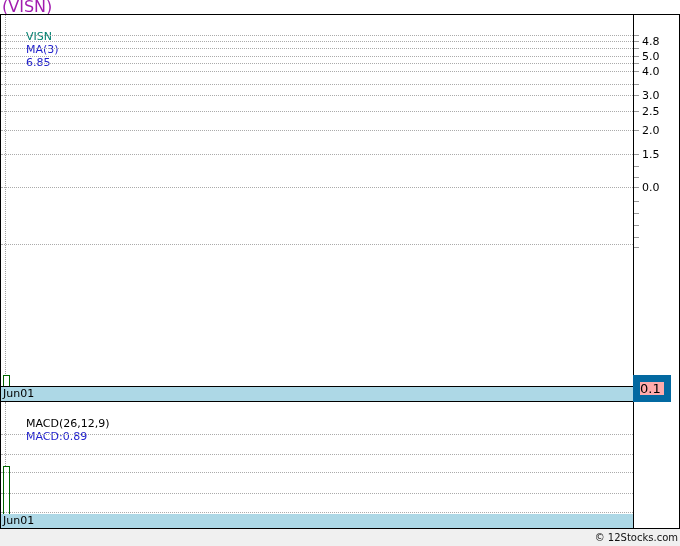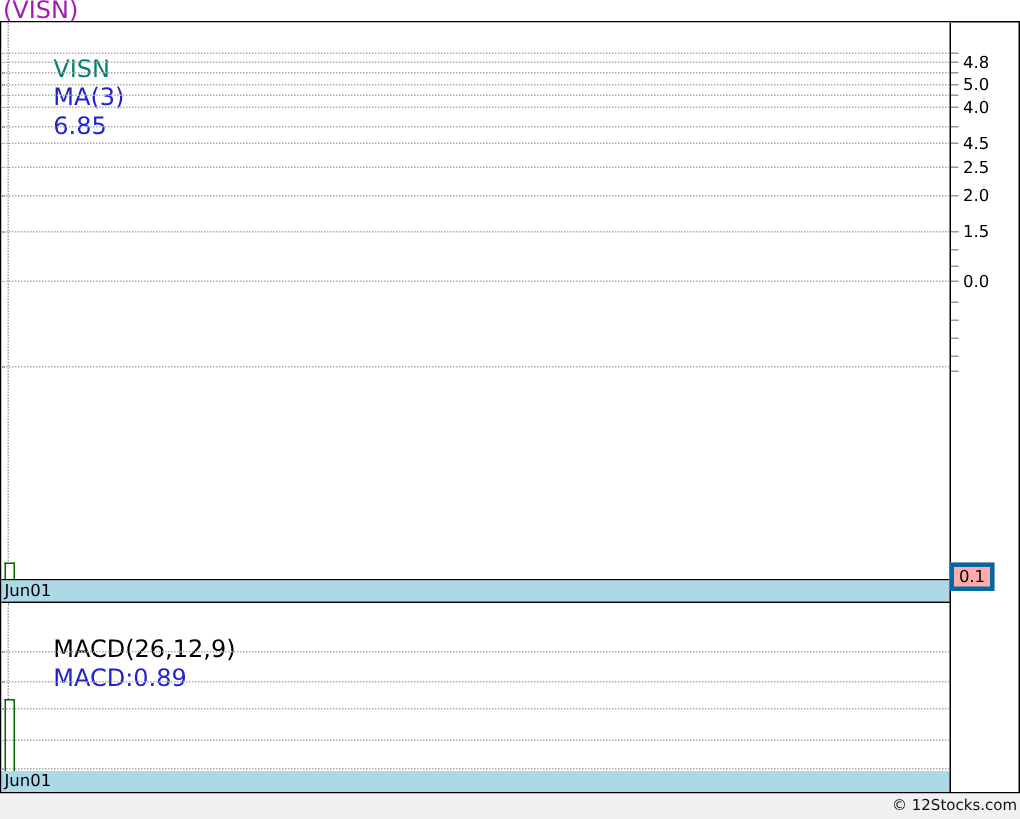--- a/index.html
+++ b/index.html
@@ -11,39 +11,39 @@
   .header{position:absolute;left:0;top:0;width:680px;height:14px;background:#ffffff;}
   .title{position:absolute;left:2px;top:0px;font-size:16px;font-weight:normal;color:#a21caf;line-height:14px;}
   .frame{position:absolute;left:0;top:14px;width:678px;height:513px;border:1px solid #000;background:#fff;}
   .plot{position:absolute;left:0;width:632px;background:#fff;border-right:1px solid #000;}
   #price-plot{top:0;height:371px;border-bottom:1px solid #000;}
   #macd-plot{top:386px;height:112px;border-top:1px solid #000;}
   .band{position:absolute;left:0;width:632px;height:14px;background:#ADD8E6;border-right:1px solid #000;}
   #band1{top:372px;}
   #band2{top:499px;}
   .band-label{position:absolute;left:2px;top:0px;font-size:11px;color:#000;line-height:14px;}
-  .legend{position:absolute;left:4px;top:2px;font-size:16px;white-space:pre;}
+  .legend{position:absolute;left:4px;top:2px;font-size:11px;white-space:pre;}
   .legend .sym{color:#008070;}
   .legend .blue{color:#2222CC;}
   .legend .blk{color:#000;}
   .legend span{margin-right:12px;}
   .vline{position:absolute;left:4px;top:0;bottom:0;width:0;border-left:1px dotted #A0A0A0;}
   .gridline{position:absolute;left:0;width:632px;height:0;border-top:1px dotted #ABABAB;}
   .axis{position:absolute;width:45px;}
   #price-axis{left:633px;top:0;height:372px;}
   #macd-axis{left:633px;top:387px;height:112px;}
   .tick{position:absolute;left:0;width:5px;height:1px;background:#999;}
   .tick-label{position:absolute;left:8px;font-size:11px;color:#000;line-height:13px;}
   .candle{position:absolute;border:1px solid #006600;background:#fff;}
   #price-candle{left:2px;top:360px;width:5px;height:10px;border-bottom:none;}
   #macd-bar{left:2px;top:64px;width:5px;height:47px;border-bottom:none;}
   .price-box{
     position:absolute;left:632px;top:360px;width:24px;height:13px;
-    background:#FFABAB;border:3px solid #0369a1;
-    font-size:11px;color:#000;text-align:center;line-height:13px;
+    background:#FFABAB;border:7px solid #0369a1;
+    font-size:13px;color:#000;line-height:13px;
   }
   .footer{position:absolute;left:0;top:529px;width:680px;height:17px;background:#F0F0F0;}
   .credit{position:absolute;right:2px;top:2px;font-size:10px;color:#111;line-height:14px;text-decoration:none;}
 </style>
 </head>
 <body>
 
 <div class="header">
   <div class="title">(VISN)</div>
 </div>
@@ -100,21 +100,21 @@
       <div class="tick" style="top: 26px;"></div>
       <div class="tick-label" style="top: 20px;">4.8</div>
       <div class="tick" style="top: 33px;"></div>
       <div class="tick" style="top: 41px;"></div>
       <div class="tick-label" style="top: 35px;">5.0</div>
       <div class="tick" style="top: 48px;"></div>
       <div class="tick" style="top: 56px;"></div>
       <div class="tick-label" style="top: 50px;">4.0</div>
       <div class="tick" style="top: 69px;"></div>
       <div class="tick" style="top: 80px;"></div>
-      <div class="tick-label" style="top: 74px;">4.5</div>
+      <div class="tick-label" style="top: 74px;">3.0</div>
       <div class="tick" style="top: 96px;"></div>
       <div class="tick-label" style="top: 90px;">2.5</div>
       <div class="tick" style="top: 115px;"></div>
       <div class="tick-label" style="top: 109px;">2.0</div>
       <div class="tick" style="top: 139px;"></div>
       <div class="tick-label" style="top: 133px;">1.5</div>
       <div class="tick" style="top: 151px;"></div>
       <div class="tick" style="top: 162px;"></div>
       <div class="tick" style="top: 172px;"></div>
       <div class="tick-label" style="top: 166px;">0.0</div>

